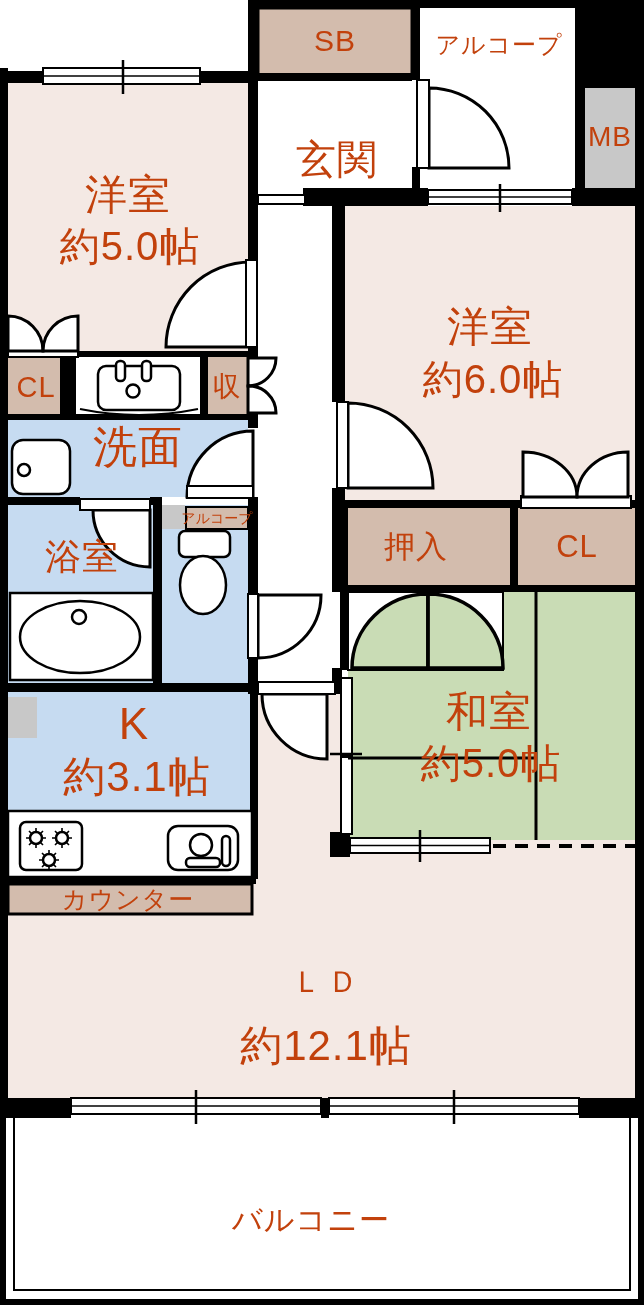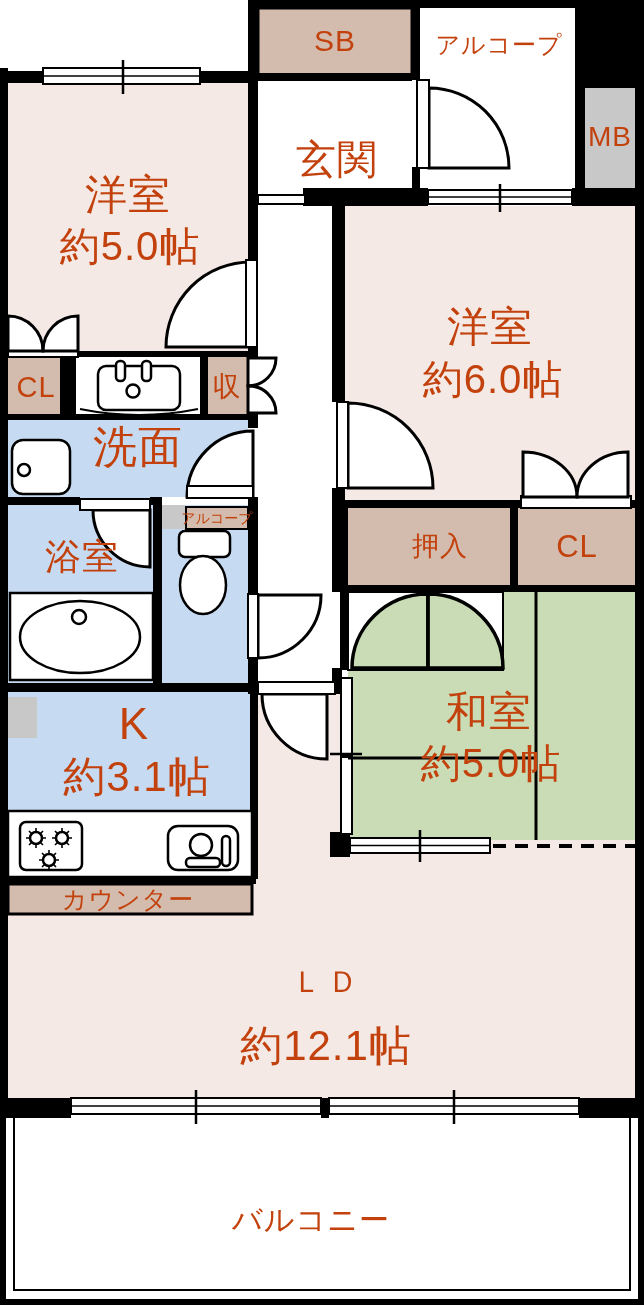--- a/index.html
+++ b/index.html
@@ -245,21 +245,21 @@
 <div class="lbl" style="left:337px;top:133px;font-size:40px;margin-top:26px;">玄関</div>
 <div class="lbl" style="left:128px;top:195px;font-size:42px;">洋室</div>
 <div class="lbl" style="left:130px;top:246px;font-size:40px;">約5.0帖</div>
 <div class="lbl" style="left:490px;top:327px;font-size:42px;">洋室</div>
 <div class="lbl" style="left:493px;top:379px;font-size:40px;">約6.0帖</div>
 <div class="lbl" style="left:36px;top:387px;font-size:29px;">CL</div>
 <div class="lbl" style="left:227px;top:387px;font-size:28px;">収</div>
 <div class="lbl" style="left:138px;top:447px;font-size:44px;">洗面</div>
 <div class="lbl" style="left:82px;top:557px;font-size:36px;">浴室</div>
 <div class="lbl" style="left:217px;top:518px;font-size:14px;letter-spacing:0;">アルコープ</div>
-<div class="lbl" style="left:440px;top:546px;font-size:27px;">押入</div>
+<div class="lbl" style="left:416px;top:546px;font-size:31px;">押入</div>
 <div class="lbl" style="left:577px;top:546px;font-size:31px;">CL</div>
 <div class="lbl" style="left:489px;top:712px;font-size:42px;">和室</div>
 <div class="lbl" style="left:491px;top:763px;font-size:40px;">約5.0帖</div>
 <div class="lbl" style="left:134px;top:724px;font-size:44px;">K</div>
 <div class="lbl" style="left:137px;top:777px;font-size:42px;">約3.1帖</div>
 <div class="lbl" style="left:128px;top:899px;font-size:25px;">カウンター</div>
 <div class="lbl" style="left:328px;top:982px;font-size:30px;letter-spacing:6px;">ＬＤ</div>
 <div class="lbl" style="left:326px;top:1046px;font-size:42px;">約12.1帖</div>
 <div class="lbl" style="left:311px;top:1220px;font-size:30px;">バルコニー</div>
 

